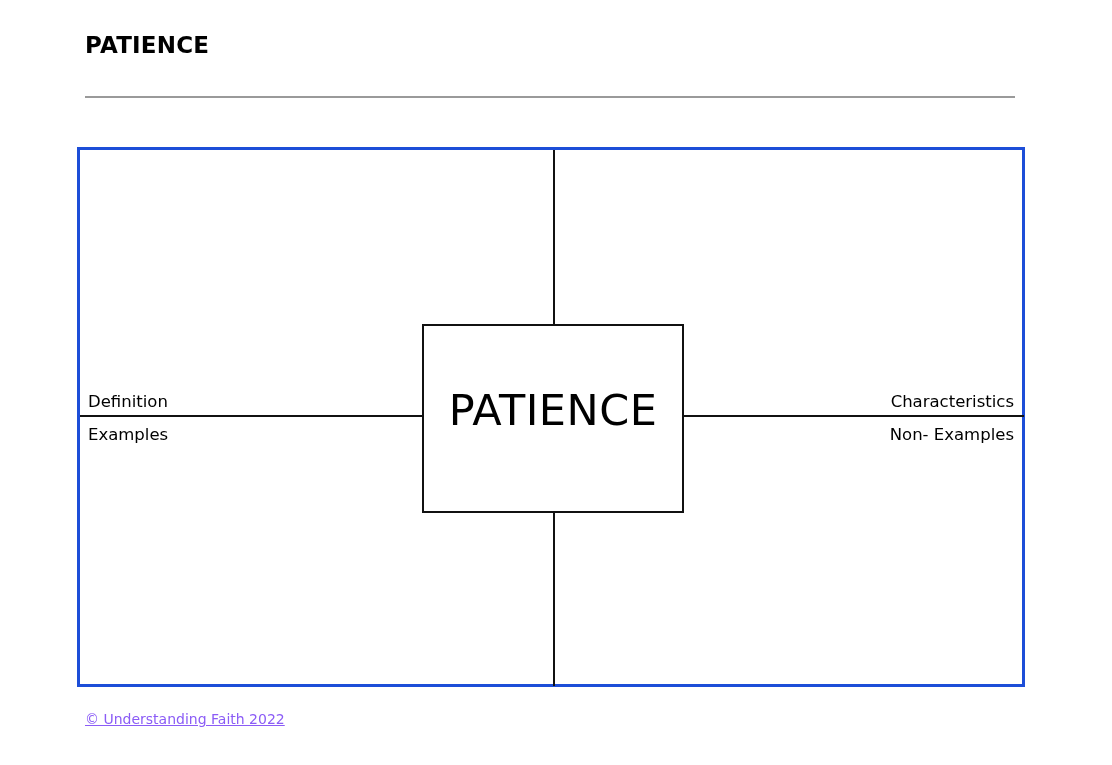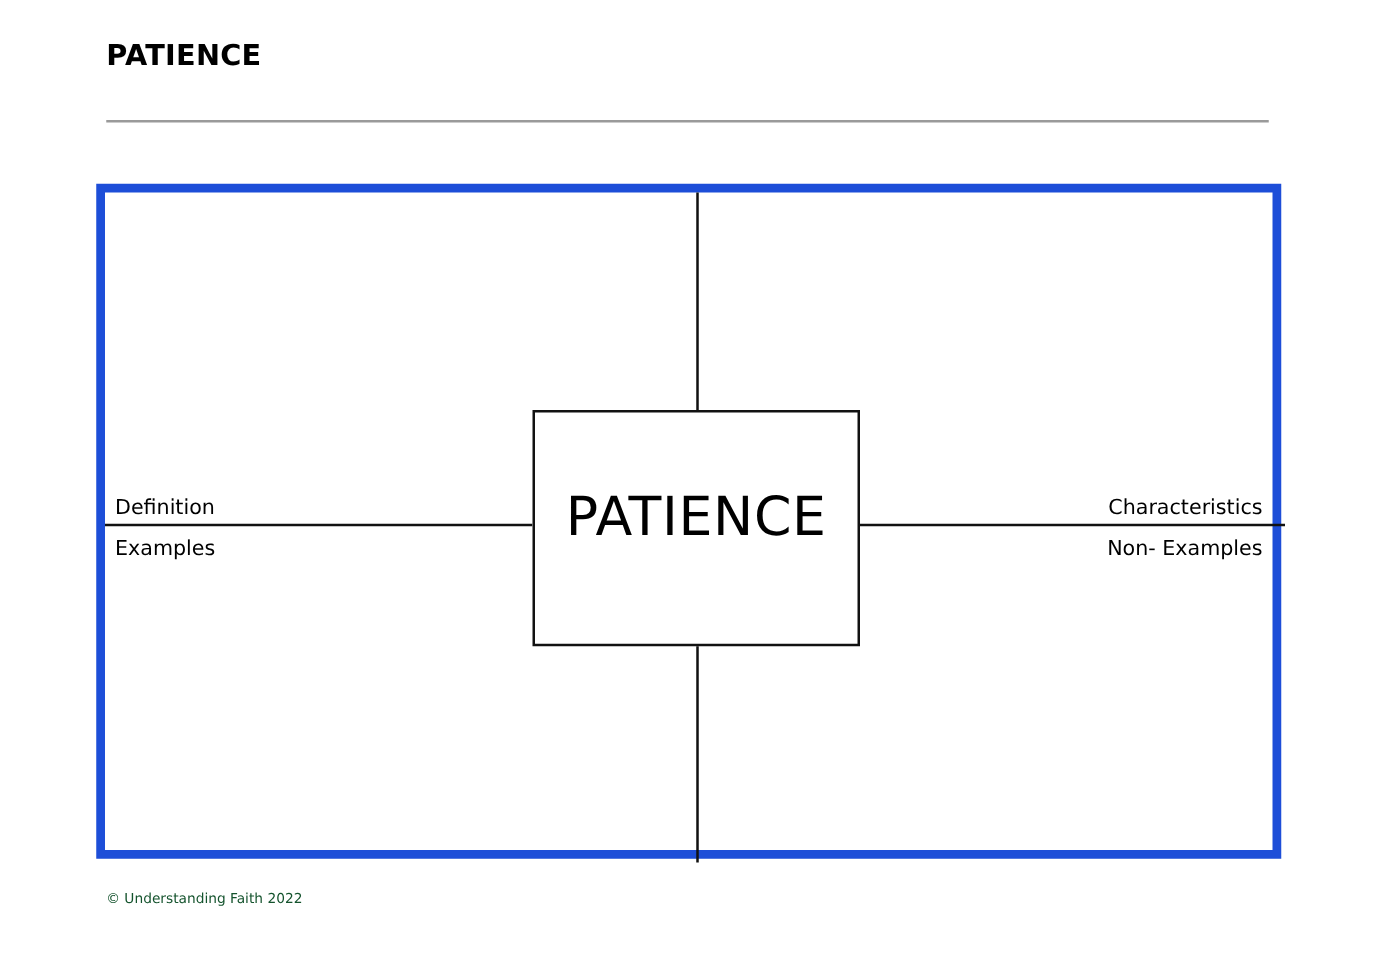--- a/index.html
+++ b/index.html
@@ -48,21 +48,21 @@
   }
 
   
   .frayer {
     position: absolute;
     left: 77px;
     top: 147px;
     width: 948px;
     height: 540px;
     box-sizing: border-box;
-    border: 7px solid #1d4ed8;
+    border: 3px solid #1d4ed8;
     background: #ffffff;
   }
 
   
   .divider-vertical {
     position: absolute;
     left: 473px;   
     top: 0;
     width: 2px;
     height: 536px;
@@ -137,24 +137,25 @@
     white-space: nowrap;
     position: relative;
     top: -9px;
   }
 
   
   .footer {
     position: absolute;
     left: 85px;
     top: 710px;
-    font-size: 11px;
+    font-size: 14px;
     line-height: 18px;
     white-space: nowrap;
-    color: #14532d;
+    color: #8b5cf6;
+    text-decoration: underline;
   }
 </style>
 </head>
 <body>
 
 <div class="header">
   <div class="header-subtitle">PATIENCE</div>
 </div>
 <div class="header-rule"></div>
 

